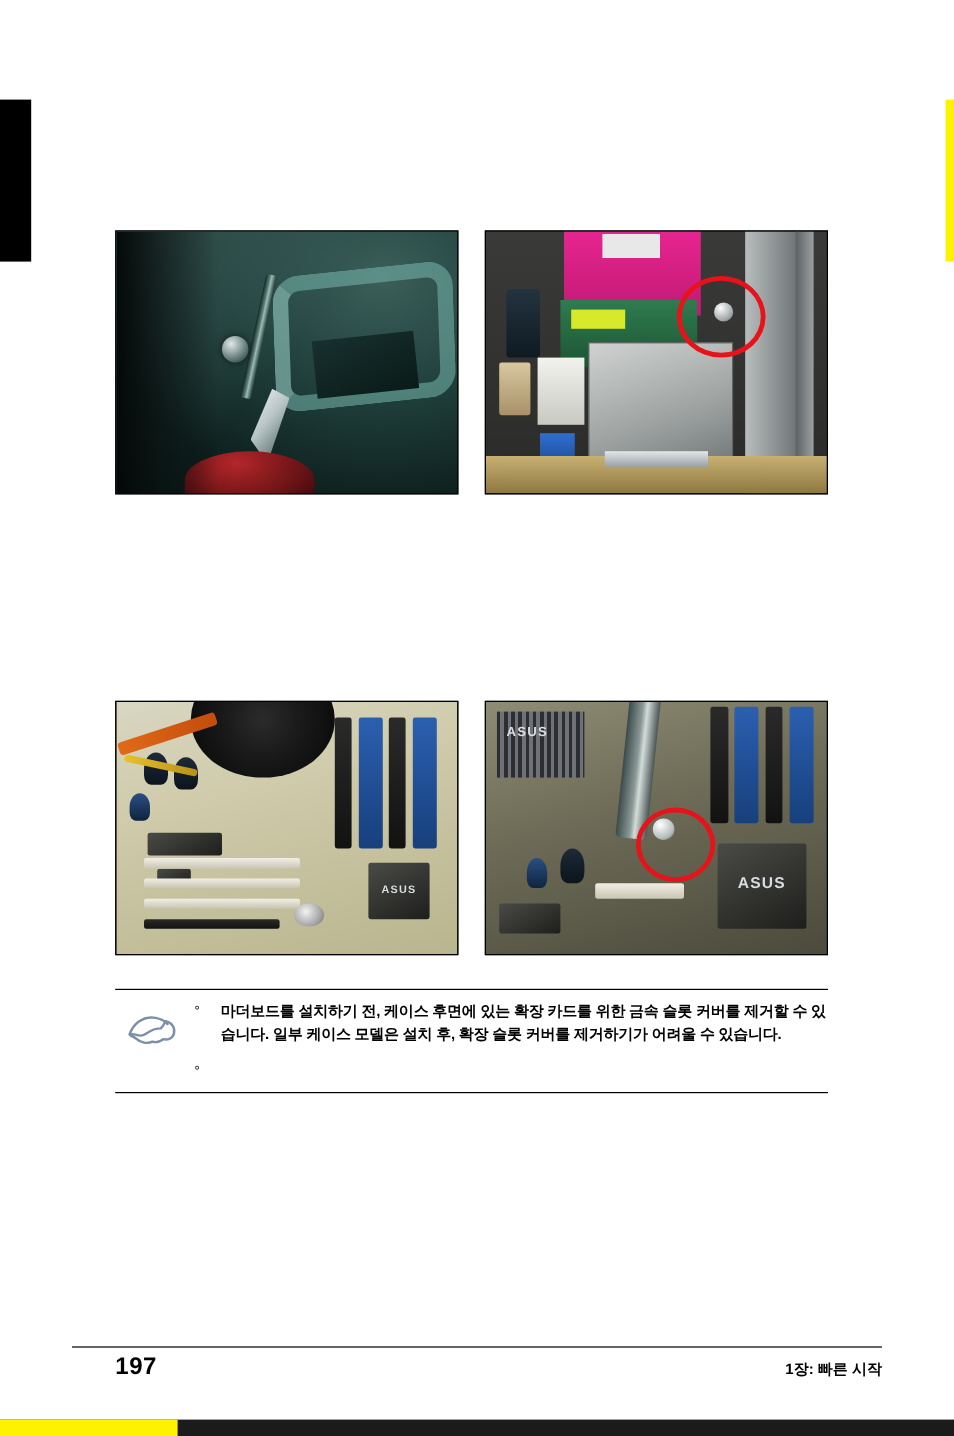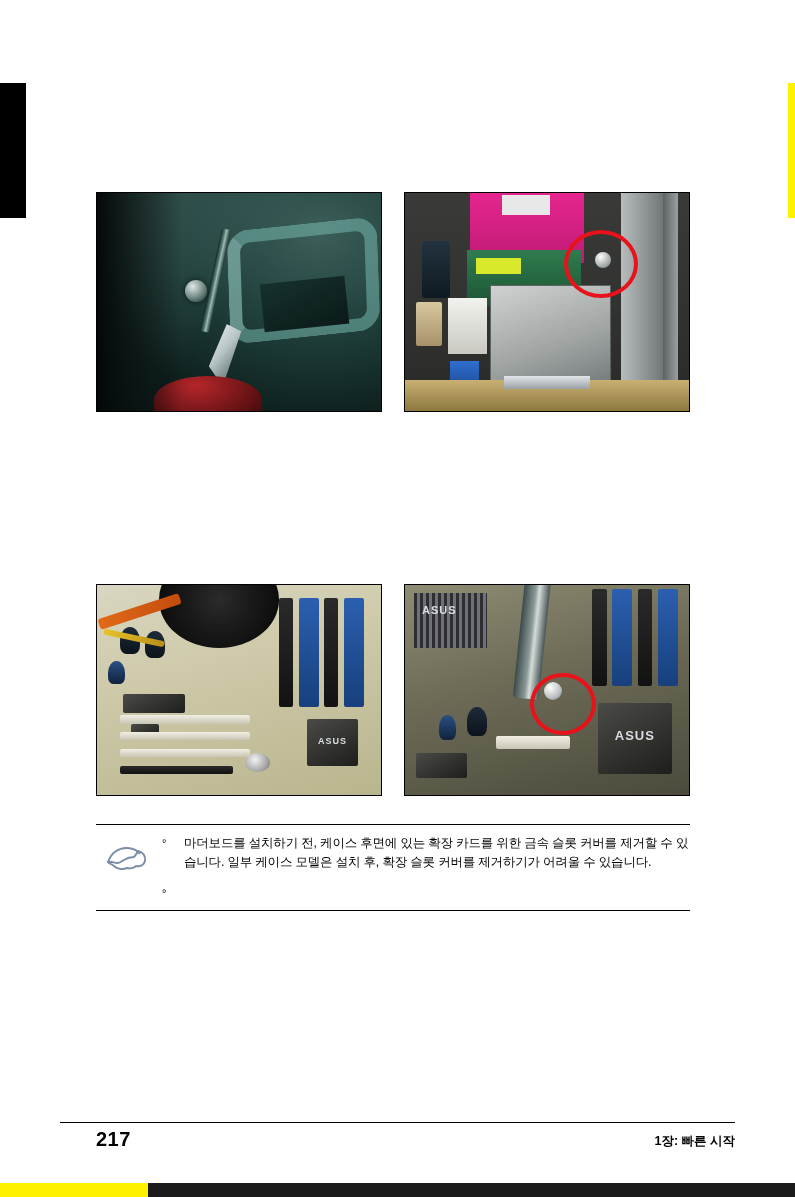--- a/index.html
+++ b/index.html
@@ -317,21 +317,21 @@
     font-size: 11px;
     line-height: 19px;
     color: #000;
     text-align: left;
     padding-left: 4px;
   }
   .note-text {
     font-size: 12.5px;
     line-height: 19px;
     color: #000;
-    font-weight: normal;
+    font-weight: bold;
     letter-spacing: -0.2px;
   }
 
   
   .page-number {
     position: absolute;
     left: 96px;
     top: 1128px;
     font-size: 20px;
     font-weight: bold;
@@ -465,16 +465,16 @@
       </div>
       <div class="note-item">
         <div class="note-bullet">°</div>
       </div>
     </div>
   </div>
   <div class="note-bottom-rule"></div>
 </div>
 
 <div class="bottom-rule"></div>
-<div class="page-number">217</div>
+<div class="page-number">197</div>
 <div class="footer-chapter">1장: 빠른 시작</div>
 <div class="bottom-bar"></div>
 <div class="bottom-bar-yellow"></div>
 
 </body></html>

